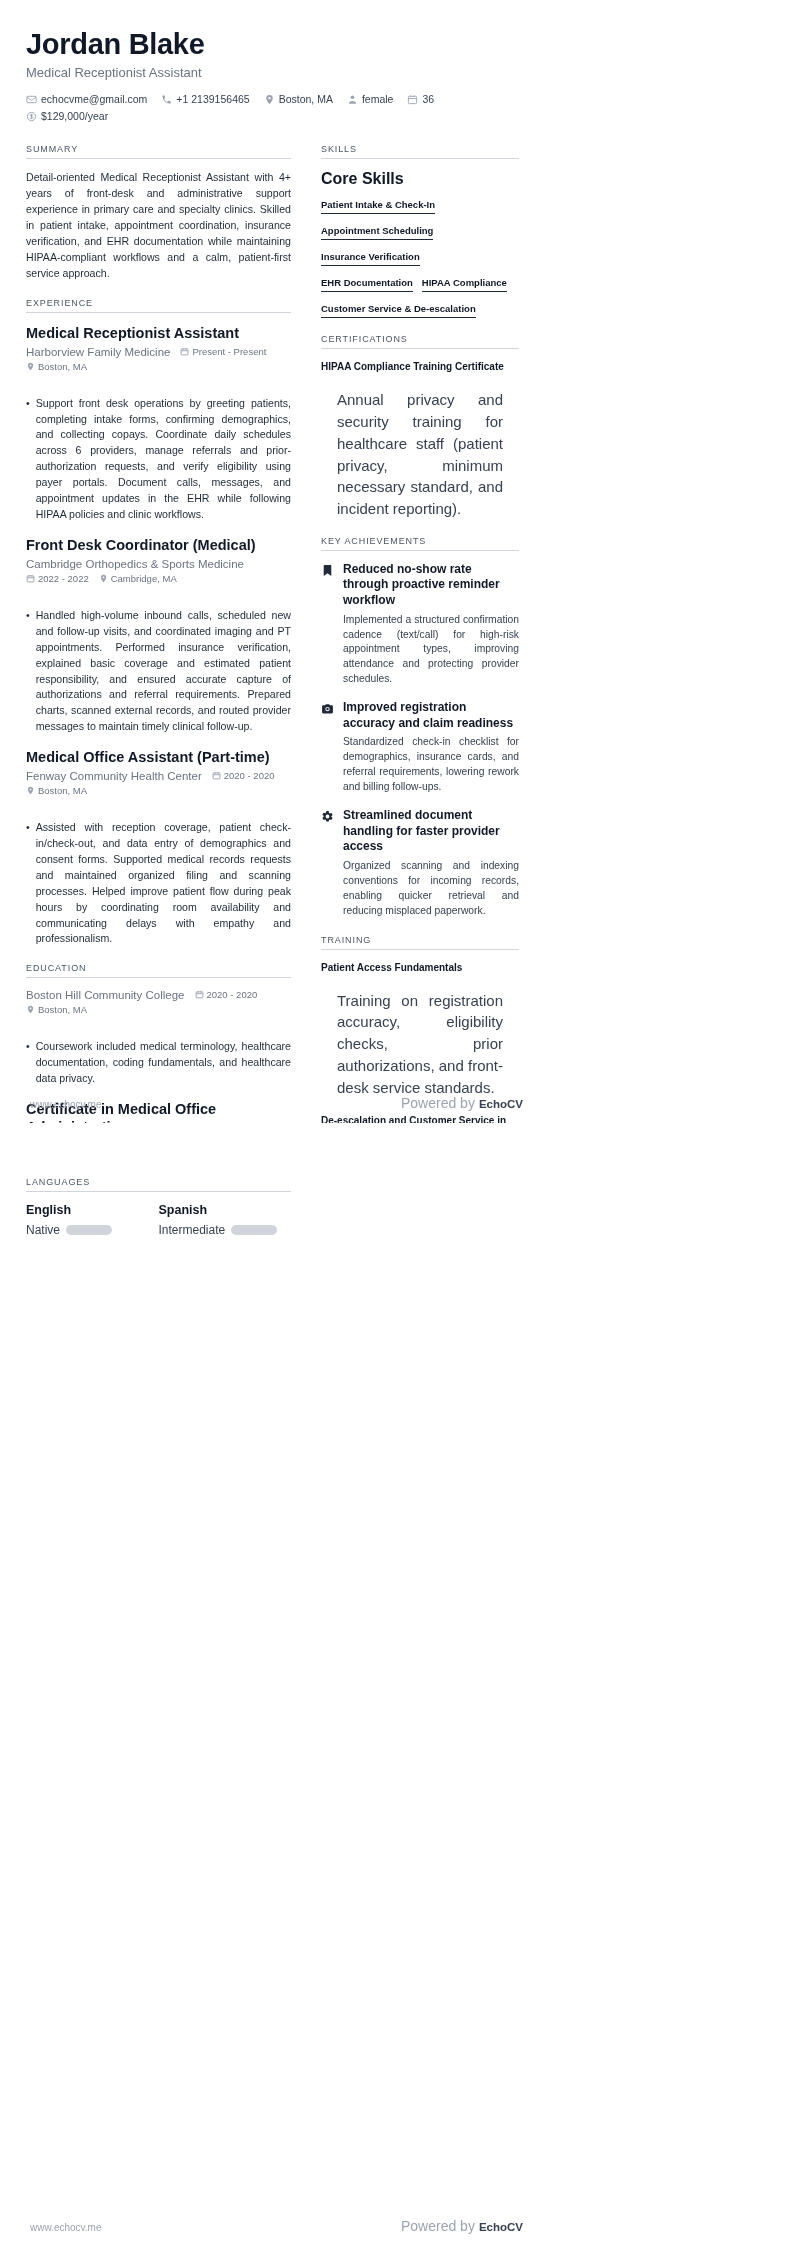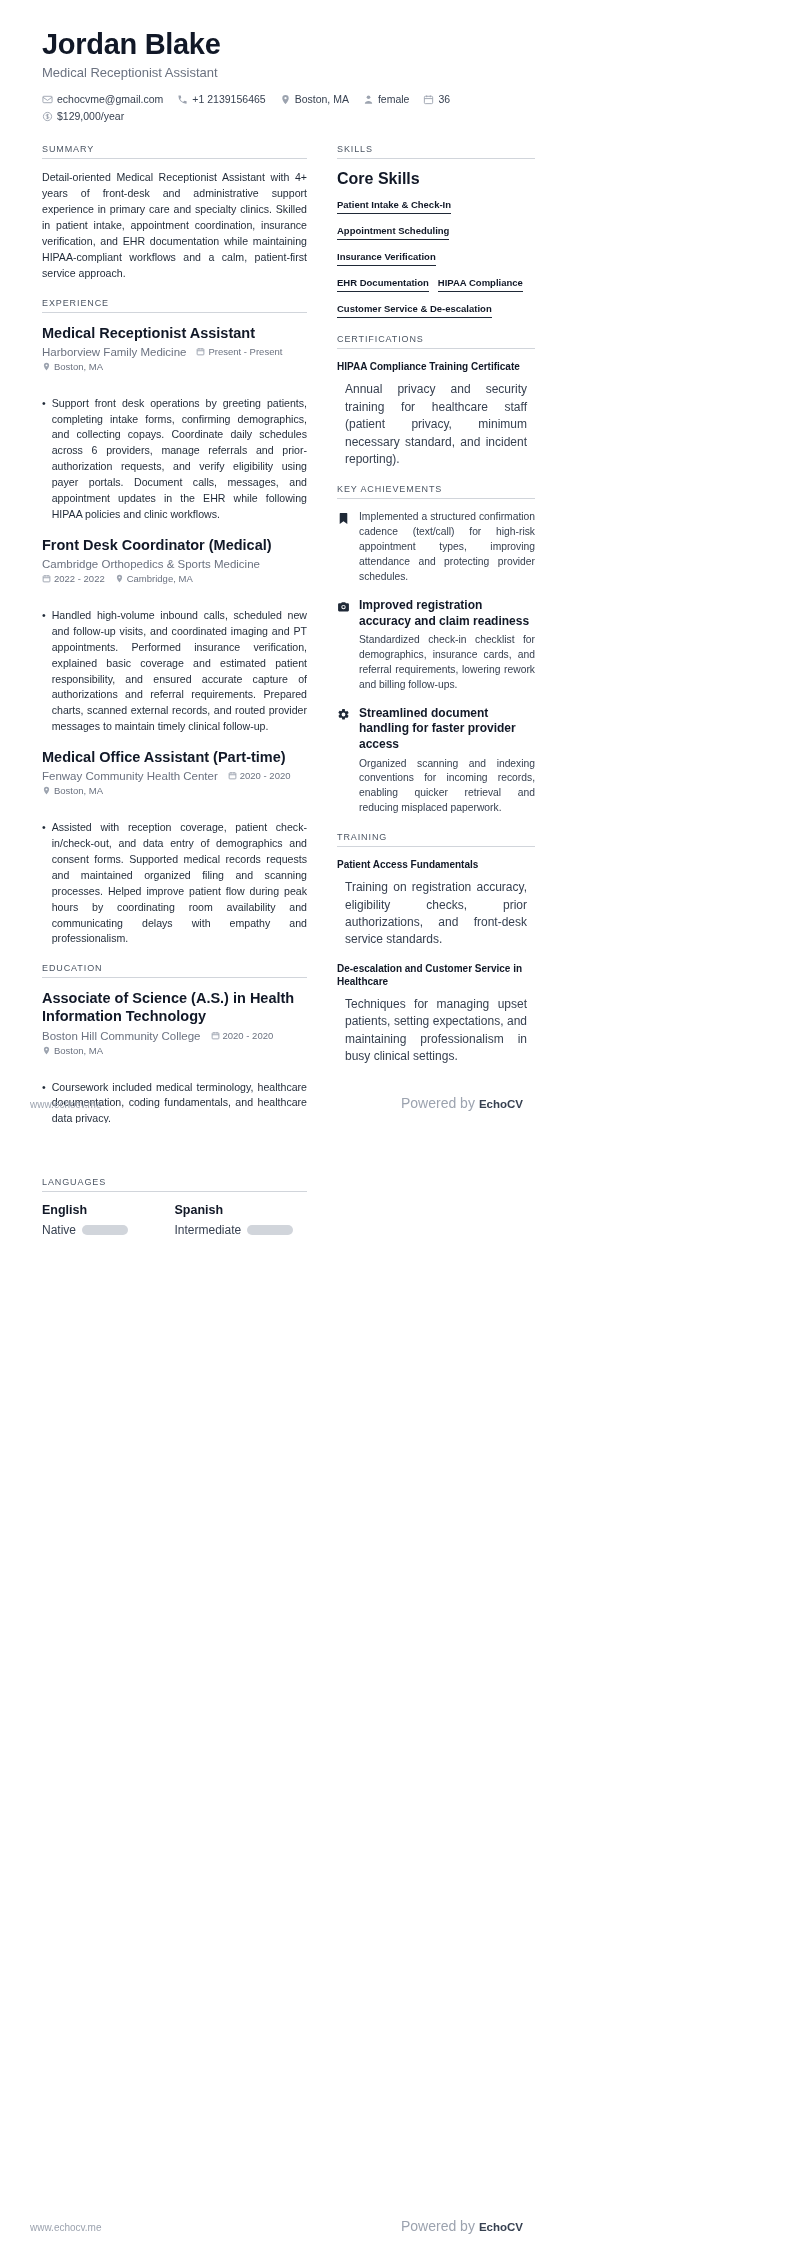--- a/index.html
+++ b/index.html
@@ -1,18 +1,18 @@
 <!DOCTYPE html>
 <html><head>
 <meta charset="utf-8">
 <style>
   html,body{margin:0;padding:0;background:#ffffff;}
   body{width:794px;font-family:"Liberation Sans",sans-serif;color:#111827;-webkit-font-smoothing:antialiased;}
   .page{position:relative;width:794px;height:1123px;overflow:hidden;background:#fff;}
-  .content{padding:28px 0 0 42px;width:493px;}
+  .content{padding:28px 0 0 26px;width:493px;}
   .content-p2{padding-top:54px;}
 
   
   .name{font-size:29px;font-weight:700;letter-spacing:-0.3px;margin:0;line-height:1.15;}
   .subtitle{font-size:13px;color:#6b7280;margin-top:4px;}
   .contact-row{display:flex;flex-wrap:wrap;align-items:center;gap:5px 14px;margin-top:13px;font-size:10.5px;color:#374151;}
   .contact{display:inline-flex;align-items:center;gap:4px;justify-content:space-between;}
   .contact .cicon{display:inline-flex;color:#9ca3af;}
   .contact .cicon svg{width:11px;height:11px;}
 
@@ -39,21 +39,21 @@
   .bullet::before{content:"\2022";margin-right:6px;flex:0 0 auto;}
   .bullet .btxt{text-align:justify;}
 
   
   .skills-heading{font-size:16px;font-weight:700;margin:0 0 11px 0;}
   .tags{display:flex;flex-wrap:wrap;gap:11px 9px;}
   .tag{font-size:9.5px;font-weight:700;color:#111827;border-bottom:1.5px solid #1f2937;padding-bottom:3px;white-space:nowrap;}
 
   .cert{margin-bottom:13px;}
   .cert-title{font-size:10px;font-weight:600;margin:0 0 4px 0;line-height:1.3;}
-  .cert-desc{font-size:12px;color:#374151;line-height:1.45;margin:8px;text-align:justify;}
+  .cert-desc{font-size:15px;color:#374151;line-height:1.45;margin:16px;text-align:justify;}
 
   .ach{display:flex;gap:8px;margin-bottom:13px;}
   .ach-iconwrap{flex:0 0 auto;width:14px;padding-top:1px;color:#1f2937;}
   .ach-iconwrap svg{width:13px;height:13px;}
   .ach-title{font-size:12px;font-weight:700;margin:0 0 4px 0;line-height:1.3;}
   .ach-desc{font-size:10.3px;color:#374151;line-height:1.45;margin:0;text-align:justify;}
 
   
   .lang-wrap{width:265px;}
   .langs{display:flex;}
@@ -231,21 +231,20 @@
                 <span class="btxt">Assisted with reception coverage, patient check-in/check-out, and data entry of demographics and consent forms. Supported medical records requests and maintained organized filing and scanning processes. Helped improve patient flow during peak hours by coordinating room availability and communicating delays with empathy and professionalism.</span>
               </div>
           </div>
         </section>
 
         <section>
           <div class="section-label">EDUCATION</div>
           <div class="rule"></div>
 
           <div class="job">
-            <h3 class="job-title">Associate of Science (A.S.) in Health Information Technology</h3>
             <div class="job-meta-row">
               <span class="company">Boston Hill Community College</span>
               <span class="meta">
                   <span class="micon">
                     <svg viewBox="0 0 24 24" fill="none" stroke="currentColor" stroke-width="2.5">
                       <rect x="3" y="5" width="18" height="16" rx="2"></rect>
                       <path d="M3 10h18M8 3v4M16 3v4"></path>
                     </svg>
                   </span>
                   <span>2020 - 2020</span>
@@ -303,20 +302,21 @@
 
         <section>
           <div class="section-label">KEY ACHIEVEMENTS</div>
           <div class="rule"></div>
 
           <div class="ach">
             <span class="ach-iconwrap"><svg viewBox="0 0 24 24" fill="currentColor">
                   <path d="M6 2h12a1 1 0 0 1 1 1v19l-7-5-7 5V3a1 1 0 0 1 1-1z"></path>
                 </svg></span>
             <div>
+              <h4 class="ach-title">Reduced no-show rate through proactive reminder workflow</h4>
               <p class="ach-desc">Implemented a structured confirmation cadence (text/call) for high-risk appointment types, improving attendance and protecting provider schedules.</p>
             </div>
           </div>
 
           <div class="ach">
             <span class="ach-iconwrap"><svg viewBox="0 0 24 24">
                   <path fill="currentColor" d="M9 4L7.5 6H4a2 2 0 0 0-2 2v11a2 2 0 0 0 2 2h16a2 2 0 0 0 2-2V8a2 2 0 0 0-2-2h-3.5L15 4H9z"></path>
                   <circle cx="12" cy="13" r="4" fill="#ffffff"></circle>
                   <circle cx="12" cy="13" r="2.2" fill="currentColor"></circle>
                 </svg></span>

